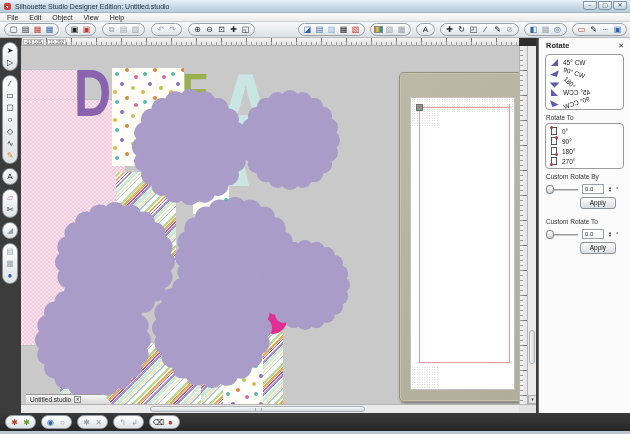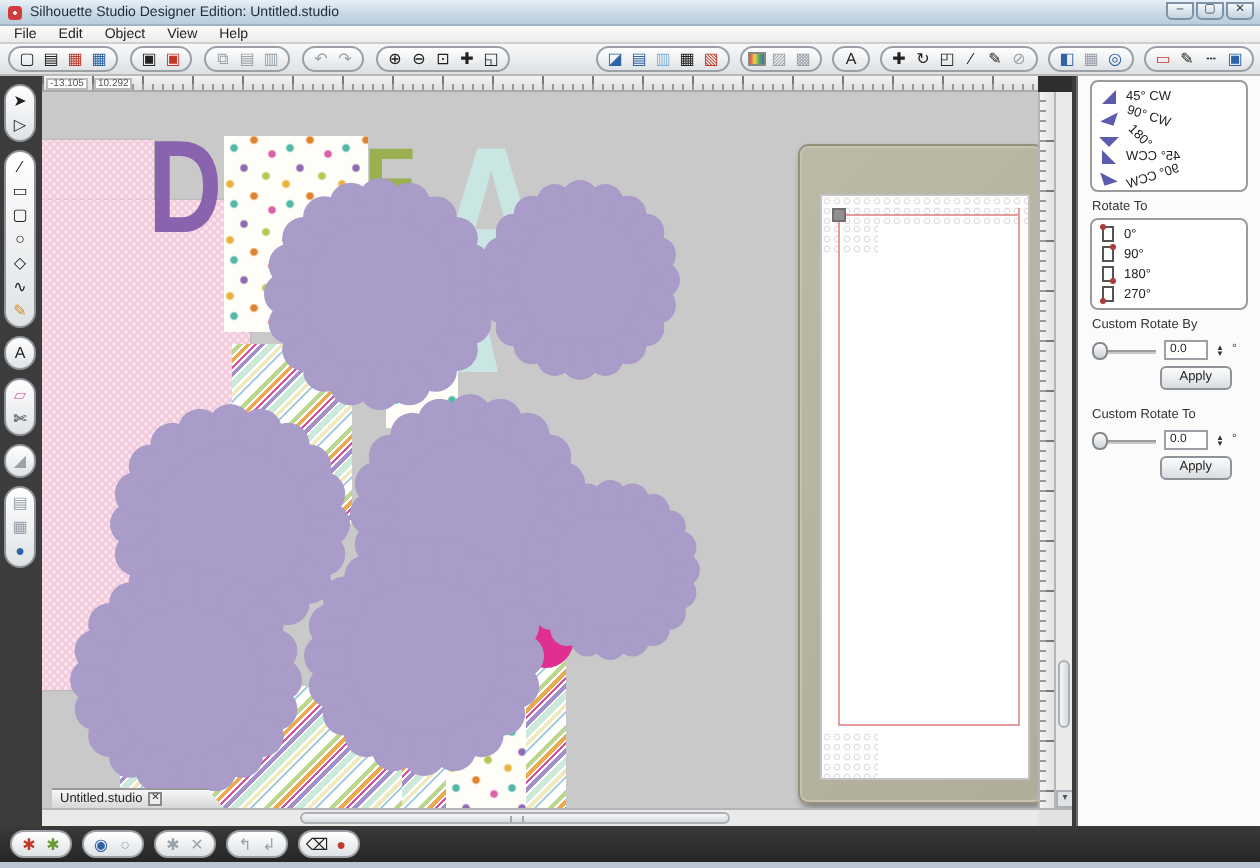--- a/index.html
+++ b/index.html
@@ -476,20 +476,24 @@
       </div>
   </div>
   <div class="corner"></div>
 
   <div class="doctab">
     <span class="lbl">Untitled.studio</span>
     <span class="x">✕</span>
   </div>
 
   <div class="panel">
+    <div class="phead">
+      <span class="ptitle">Rotate</span>
+      <span class="pclose">✕</span>
+    </div>
     <div class="pbox">
 
         <div class="prow">
           <span class="tri t0"></span>
           <span class="t0">45° CW</span>
         </div>
 
         <div class="prow">
           <span class="tri t1"></span>
           <span class="t1">90° CW</span>

